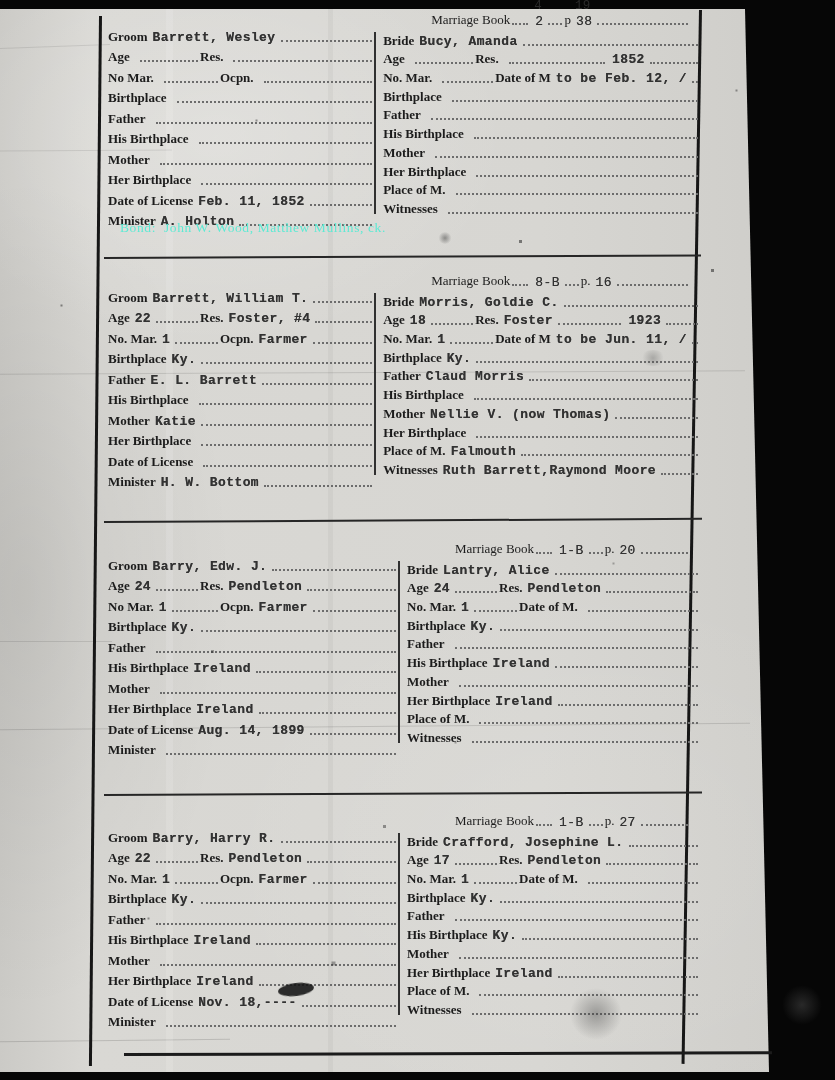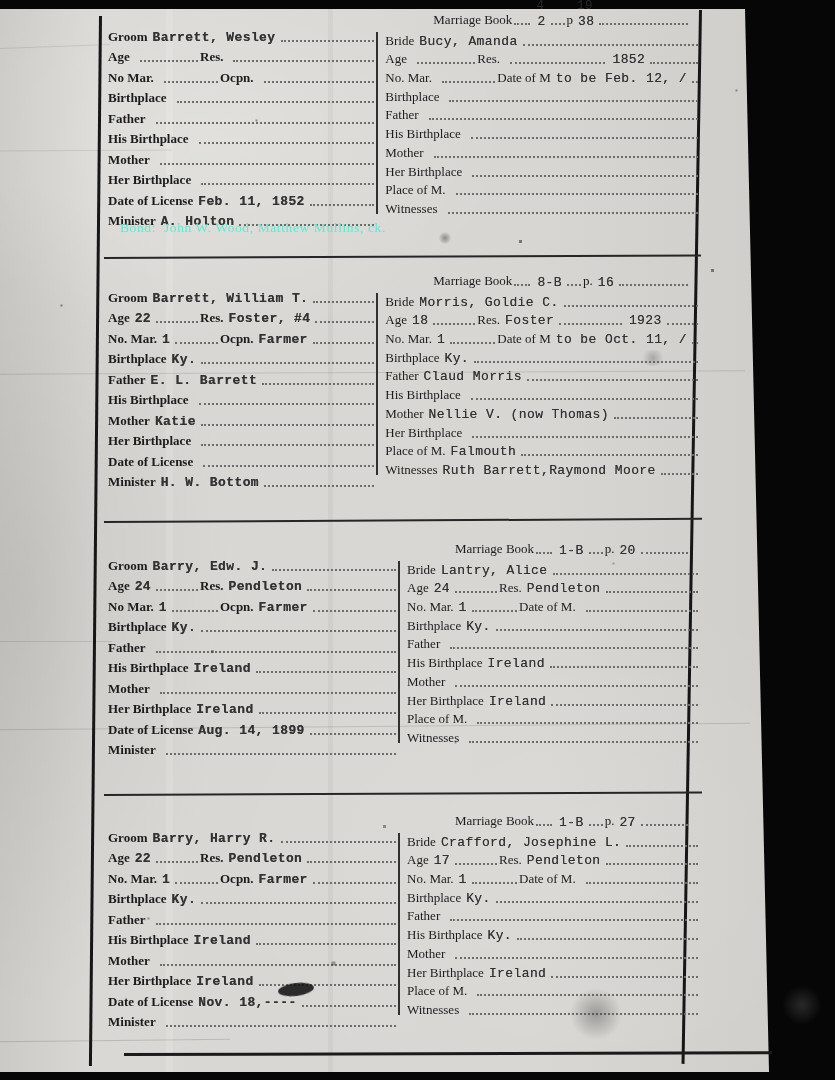--- a/index.html
+++ b/index.html
@@ -26,21 +26,21 @@
   .sep.bottom{left:124px;top:1053px;width:648px;height:3px;background:#1b1b1b;transform:rotate(-.15deg);}
 
   
   .record{position:absolute;left:108px;width:592px;display:flex;}
   .col{box-sizing:border-box;}
   .col-left{width:290px;padding-top:13px;font-weight:bold;}
   .col-right{flex:1;padding-left:7px;}
   .col-divider{width:2px;background:#303030;margin:20px 0 16px 0;}
 
   .row{display:flex;align-items:flex-end;height:20.5px;}
-  .col-right .row{height:18.7px;}
+  .col-right .row{height:18.7px;font-weight:bold;}
   .lbl{font-size:13px;color:#1c1c1c;white-space:pre;padding-bottom:1px;}
   .val{font-family:"Liberation Mono","DejaVu Sans Mono",monospace;font-size:13px;
        color:#323232;white-space:pre;letter-spacing:.4px;margin:0 3px -1px 5px;
        transform:translateY(-2px);text-shadow:0 0 .6px rgba(40,40,40,.7);}
   .leader{flex:1 1 auto;border-bottom:2px dotted #6c6c6c;margin:0 2px 4px 2px;height:10px;min-width:6px;}
   .leader.mid{flex:2 1 auto;}
   .leader.tail{flex:1 1 auto;}
   .seg1{display:flex;align-items:flex-end;flex:0 0 auto;}
 
   
@@ -333,21 +333,21 @@
         <span class="val">1923</span>
         <span class="leader tail"></span>
       </div>
       <div class="row">
         <span class="seg1" style="width: 112px;">
           <span class="lbl">No. Mar.</span>
           <span class="val">1</span>
           <span class="leader"></span>
         </span>
         <span class="lbl">Date of M</span>
-        <span class="val">to be Oct. 11, /</span>
+        <span class="val">to be Jun. 11, /</span>
         <span class="leader"></span>
       </div>
       <div class="row">
         <span class="lbl">Birthplace</span>
         <span class="val">Ky.</span>
         <span class="leader"></span>
       </div>
       <div class="row">
         <span class="lbl">Father</span>
         <span class="val">Claud Morris</span>

